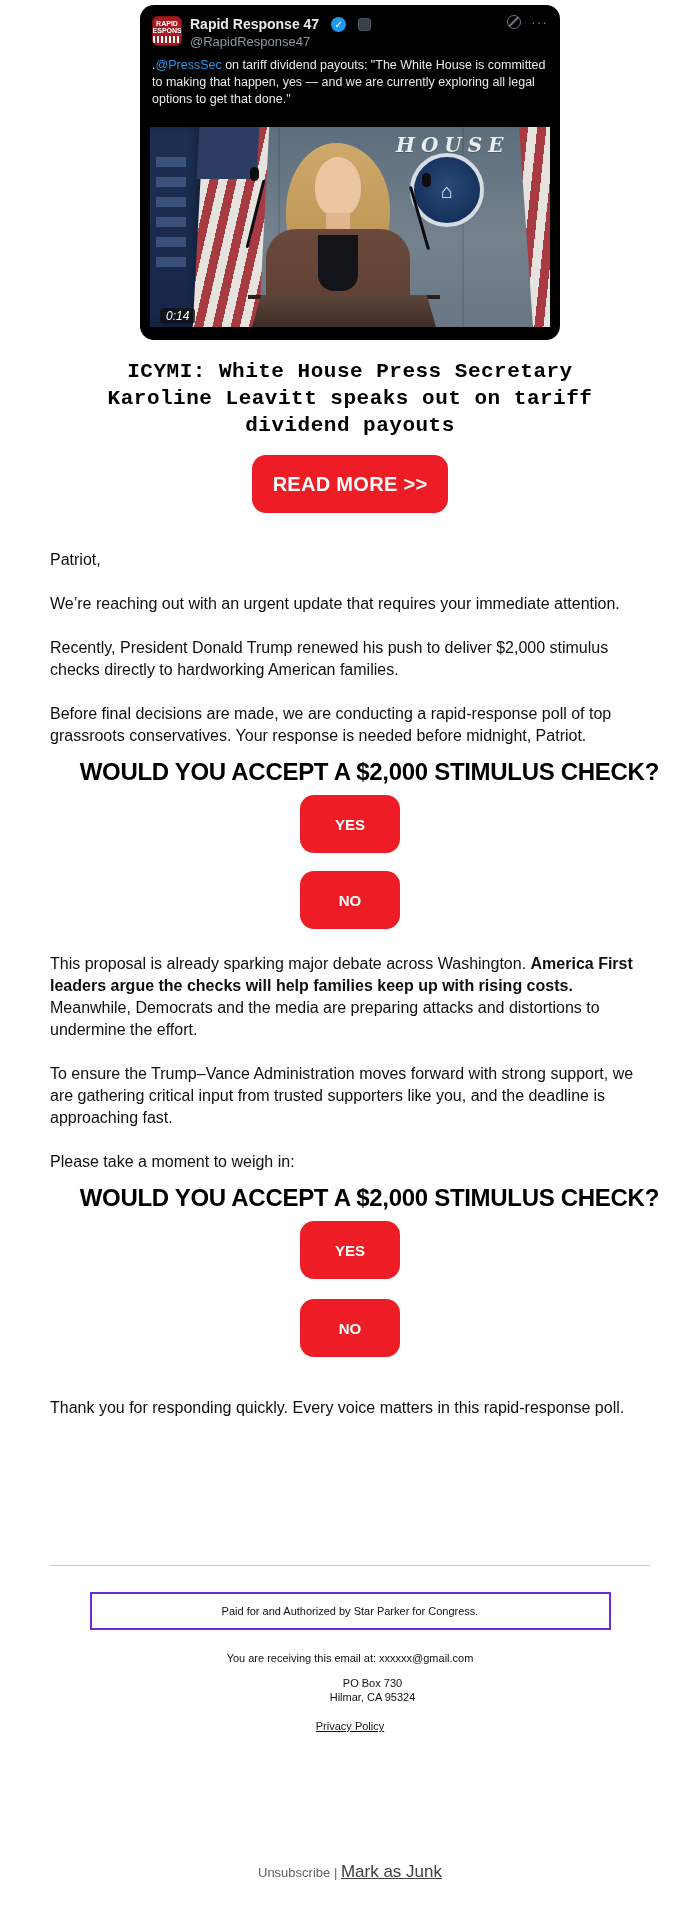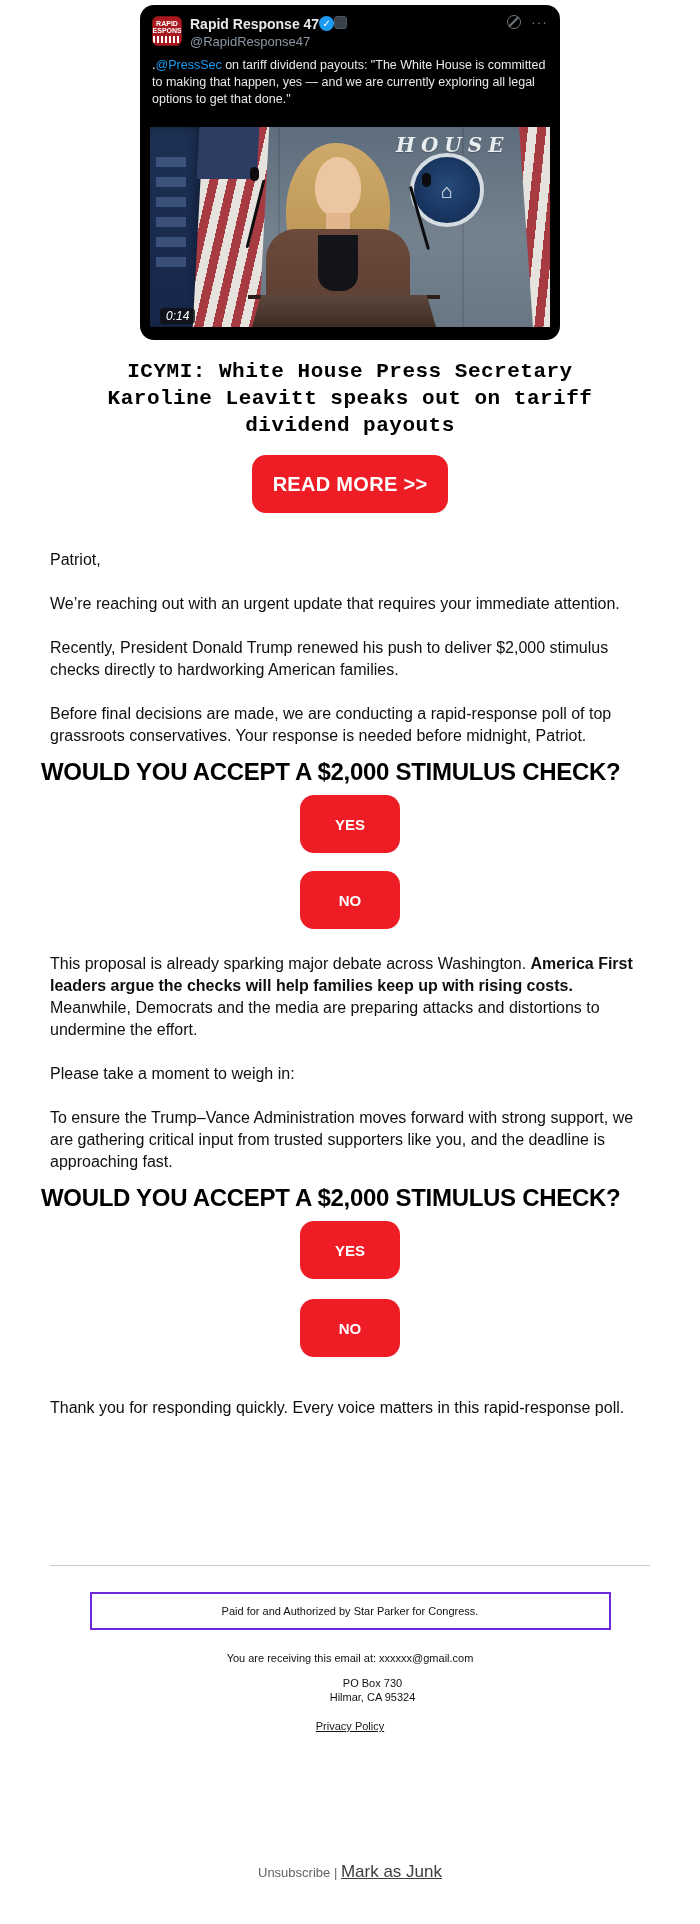--- a/index.html
+++ b/index.html
@@ -11,21 +11,21 @@
   .tweet-card { width:420px; margin:5px auto 0; background:#000; border-radius:14px;
                 padding:10px 10px 0; }
   .tweet-header { position:relative; display:flex; align-items:flex-start; padding:1px 2px 0; }
   .avatar { width:30px; height:30px; border-radius:6px; background:#a9191f; overflow:hidden;
             flex:0 0 auto; display:flex; flex-direction:column; justify-content:center;
             align-items:center; border:1px solid #7e1216; }
   .avatar .av-line { color:#fff; font-size:7px; font-weight:bold; line-height:7px; letter-spacing:0; }
   .avatar .av-stripes { width:100%; height:7px; margin-top:2px;
             background:repeating-linear-gradient(90deg,#fff 0 2px,#a9191f 2px 4px); }
   .author-block { margin-left:8px; }
-  .author-row { display:flex; align-items:flex-start; gap:0; }
+  .author-row { display:flex; align-items:center; gap:12px; }
   .author-name { color:#e7e9ea; font-weight:bold; font-size:14px; }
   .verified { width:15px; height:15px; border-radius:50%; background:#1d9bf0; color:#fff;
               font-size:10px; line-height:15px; text-align:center; flex:0 0 auto; }
   .label-sq { width:13px; height:13px; border-radius:3px; background:#39414a; border:1px solid #4a545e; }
   .handle { color:#8b98a5; font-size:13px; margin-top:2px; }
   .header-icons { position:absolute; right:2px; top:0; display:flex; gap:10px; align-items:center;
                   color:#6e767d; }
   .icon-block { width:14px; height:14px; border:1.5px solid #6e767d; border-radius:50%;
                 position:relative; }
   .icon-block::after { content:""; position:absolute; left:-1px; top:5px; width:13px; height:1.5px;
@@ -83,21 +83,21 @@
           font-family:"Liberation Mono", monospace; font-weight:bold; font-size:21px;
           line-height:27px; letter-spacing:0.5px; }
   .btn-red { display:block; border:none; cursor:pointer; background:#ee1c24; color:#fff;
           font-family:"Liberation Sans", sans-serif; font-weight:bold; border-radius:14px; }
   .btn-readmore { width:196px; height:58px; margin:16px auto 0; font-size:20px; letter-spacing:0.3px; }
 
   
   .copy { padding:0 50px; font-size:16px; line-height:22px; color:#0f0f0f; }
   .copy p { margin-top:22px; }
   .copy .salutation { margin-top:36px; }
-  .question { font-size:24px; font-weight:bold; color:#000; text-align:left;
+  .question { font-size:24px; font-weight:bold; color:#000; text-align:right;
           margin:14px -9px 0; letter-spacing:-0.3px; }
   .btn-vote { width:100px; height:58px; font-size:15px; }
   .btn-yes1 { margin:12px auto 0; }
   .btn-no1  { margin:18px auto 0; }
   .btn-yes2 { margin:12px auto 0; }
   .btn-no2  { margin:20px auto 0; }
   .copy .p-debate { margin-top:24px; }
   .copy .p-thanks { margin-top:40px; }
 
   
@@ -177,22 +177,22 @@
     <p class="salutation">Patriot,</p>
     <p>We’re reaching out with an urgent update that requires your immediate attention.</p>
     <p>Recently, President Donald Trump renewed his push to deliver $2,000 stimulus checks directly to hardworking American families.</p>
     <p>Before final decisions are made, we are conducting a rapid-response poll of top grassroots conservatives. Your response is needed before midnight, Patriot.</p>
 
     <div class="question">WOULD YOU ACCEPT A $2,000 STIMULUS CHECK?</div>
     <button class="btn-red btn-vote btn-yes1">YES</button>
     <button class="btn-red btn-vote btn-no1">NO</button>
 
     <p class="p-debate"><span>This proposal is already sparking major debate across Washington. </span><b>America First leaders argue the checks will help families keep up with rising costs.</b><span> Meanwhile, Democrats and the media are preparing attacks and distortions to undermine the effort.</span></p>
+    <p>To ensure the Trump–Vance Administration moves forward with strong support, we are gathering critical input from trusted supporters like you, and the deadline is approaching fast.</p>
     <p>Please take a moment to weigh in:</p>
-    <p>To ensure the Trump–Vance Administration moves forward with strong support, we are gathering critical input from trusted supporters like you, and the deadline is approaching fast.</p>
 
     <div class="question">WOULD YOU ACCEPT A $2,000 STIMULUS CHECK?</div>
     <button class="btn-red btn-vote btn-yes2">YES</button>
     <button class="btn-red btn-vote btn-no2">NO</button>
 
     <p class="p-thanks">Thank you for responding quickly. Every voice matters in this rapid-response poll.</p>
   </div>
 
   <hr class="rule">
 

